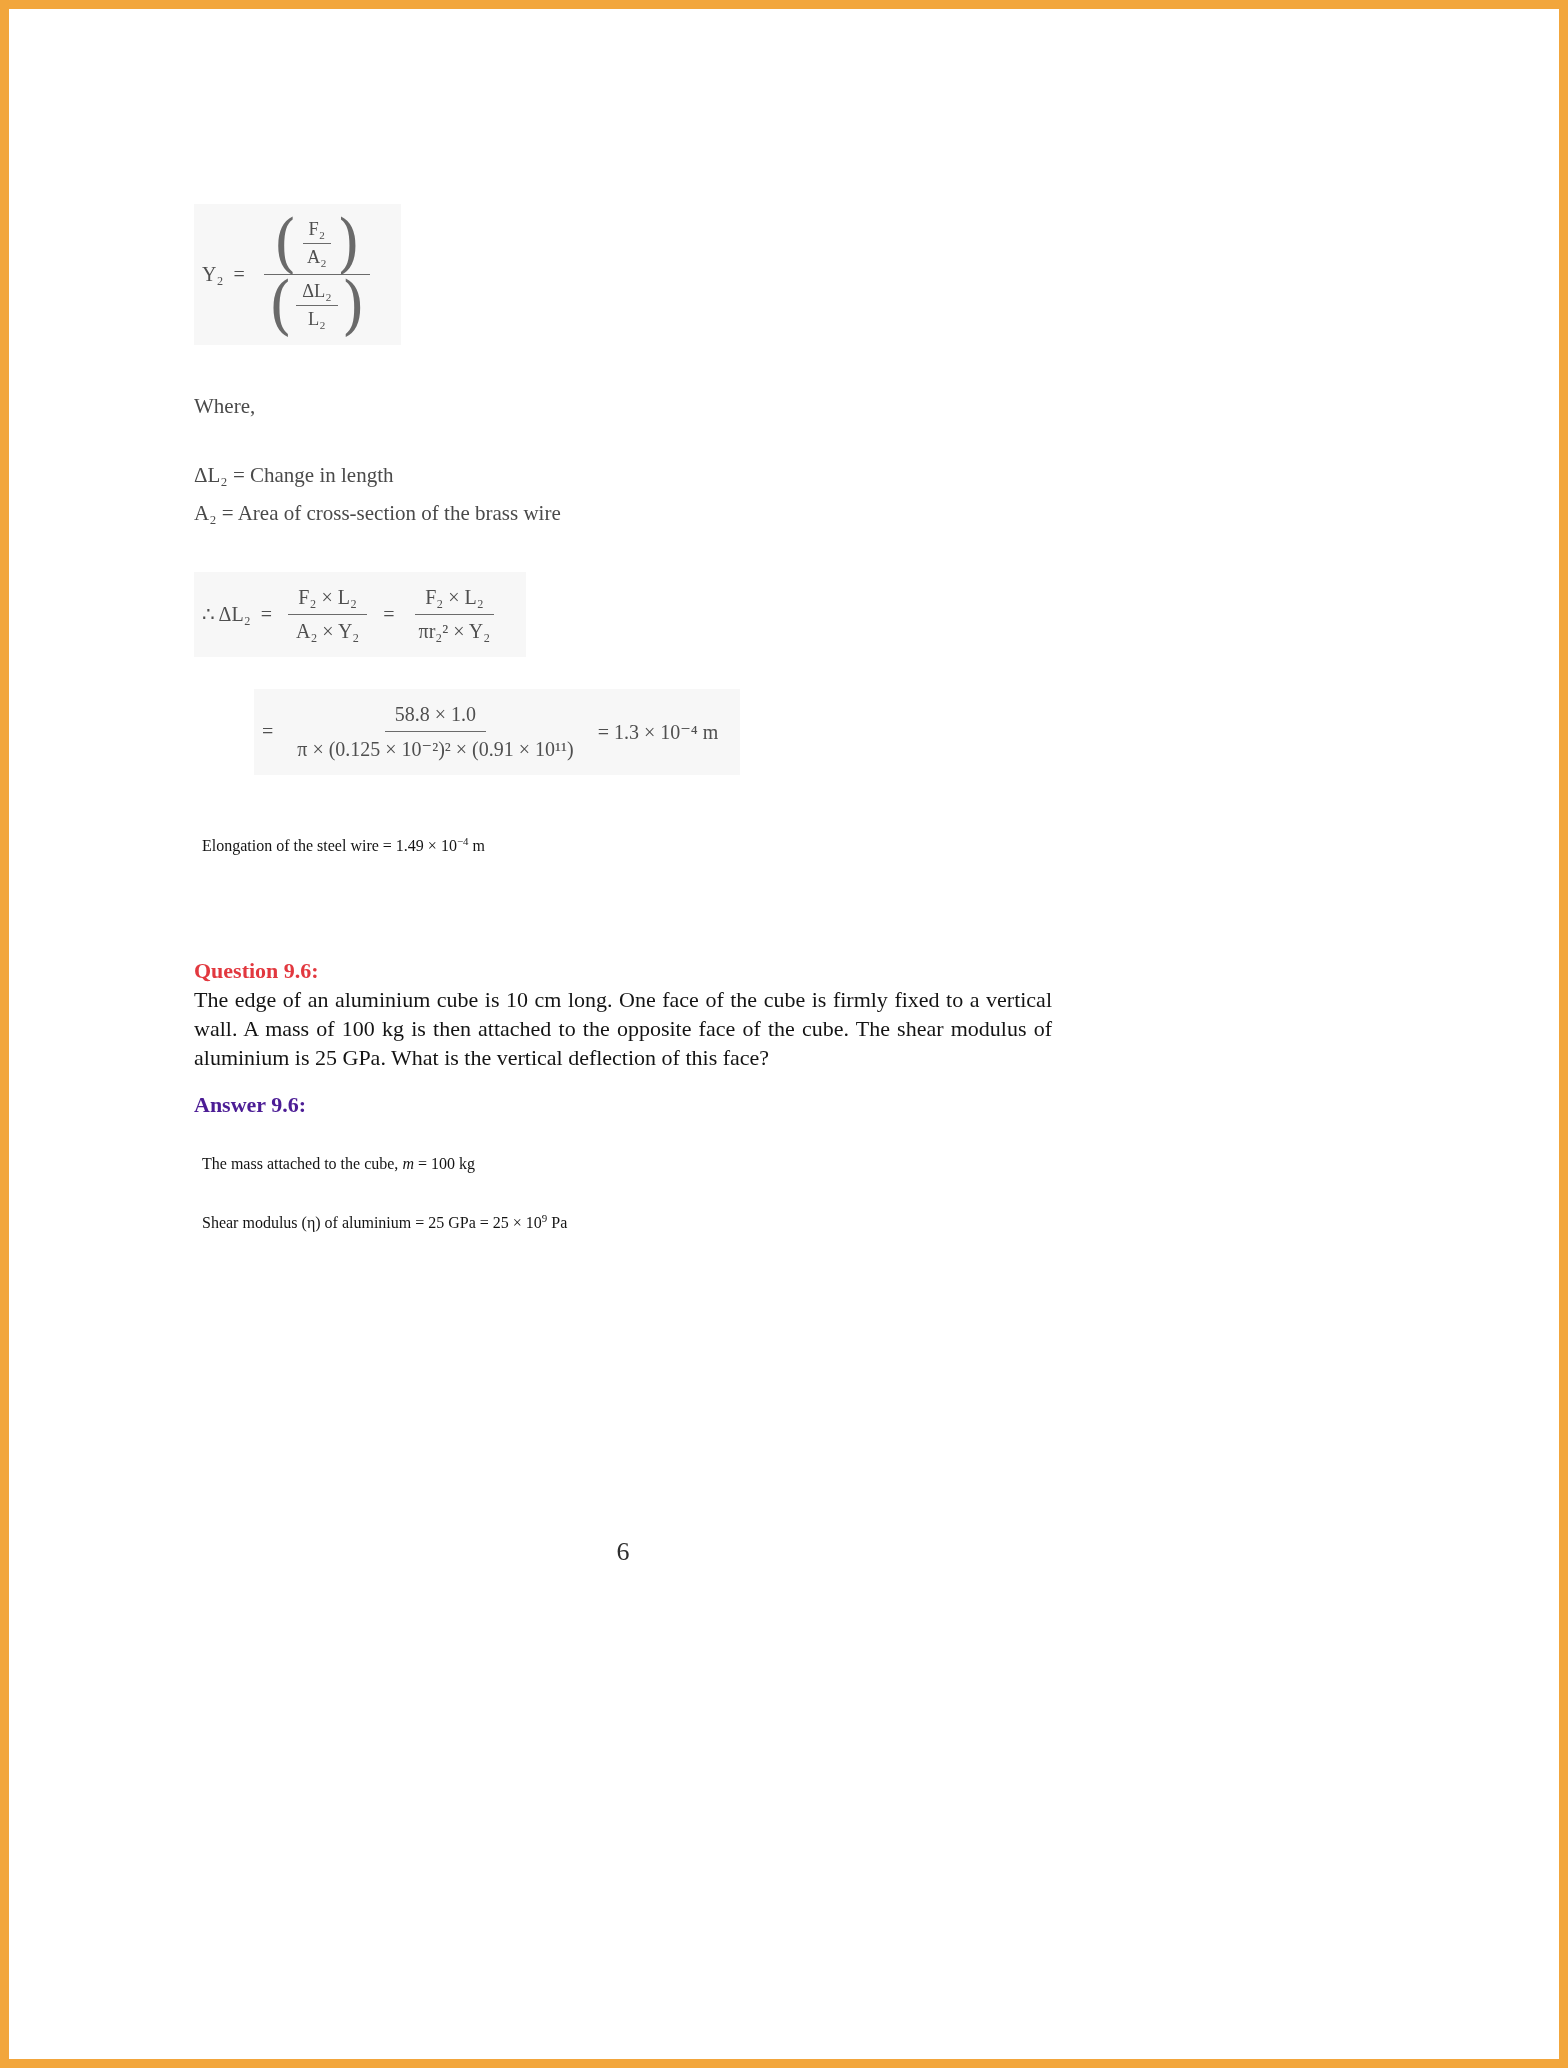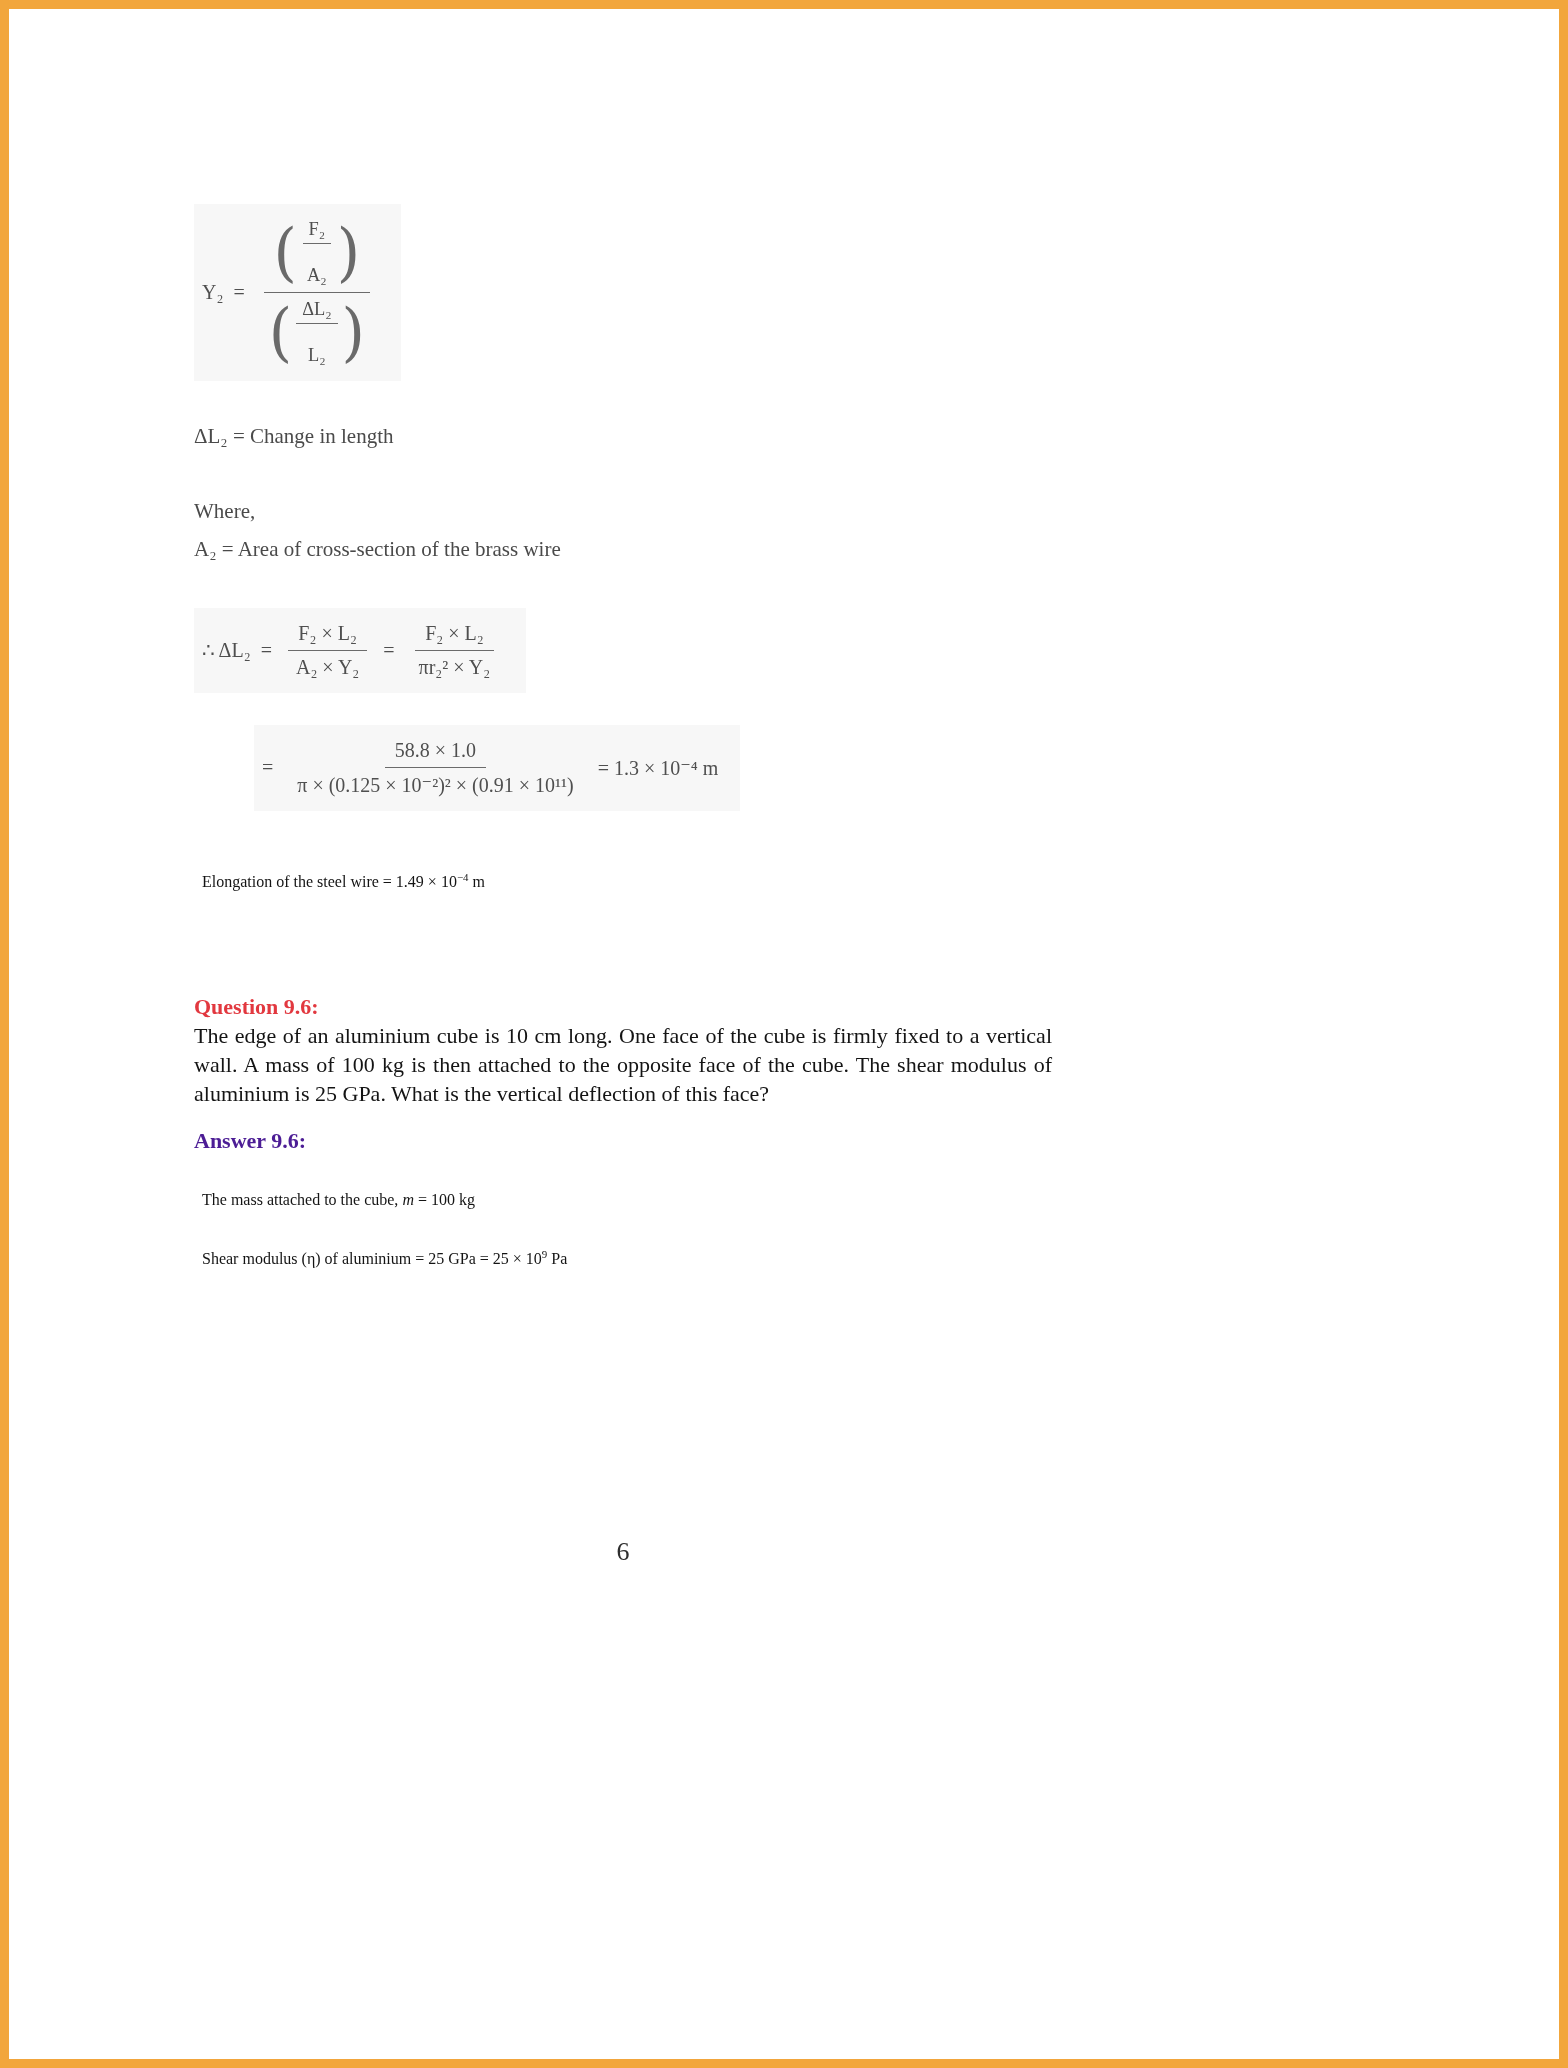--- a/index.html
+++ b/index.html
@@ -23,21 +23,21 @@
     display:inline-block;
     background:#f7f7f7;
     color:#4f4f4f;
     font-size:20px;
     padding:12px 22px 12px 8px;
   }
   .mrow { display:inline-flex; align-items:center; gap:10px; }
   .frac { display:inline-flex; flex-direction:column; align-items:center; margin:0 4px; }
   .frac > .num { display:block; padding:2px 10px 5px; border-bottom:1.5px solid #6b6b6b; text-align:center; }
   .frac > .den { display:block; padding:5px 10px 2px; text-align:center; }
-  .frac.inner { font-size:0.92em;gap:18px; }
+  .frac.inner { font-size:0.92em; }
   .frac.inner > .num { border-bottom:1.2px solid #6b6b6b; padding:1px 6px 3px; }
   .frac.inner > .den { padding:3px 6px 1px; }
   .pgroup { display:inline-flex; align-items:center; }
   .paren {
     font-family:"DejaVu Serif",serif;
     font-size:300%;
     font-weight:400;
     line-height:0.85;
     color:#6a6a6a;
     transform:scaleY(1.05);
@@ -113,24 +113,24 @@
                 <span class="den">L₂</span>
               </span>
               <span class="paren">)</span>
             </span>
           </span>
         </span>
       </span>
     </div>
 
     
-    <p class="gray-line gl-delta">ΔL₂  =  Change in length</p>
+    <p class="gray-line gl-where">Where,</p>
 
     
-    <p class="gray-line gl-where">Where,</p>
+    <p class="gray-line gl-delta">ΔL₂  =  Change in length</p>
     <p class="gray-line gl-area">A₂ = Area of cross-section of the brass wire</p>
 
     
     <div class="math-block mb2">
       <span class="mrow">
         <span>∴ ΔL₂</span>
         <span>=</span>
         <span class="frac">
           <span class="num">F₂ × L₂</span>
           <span class="den">A₂ × Y₂</span>

